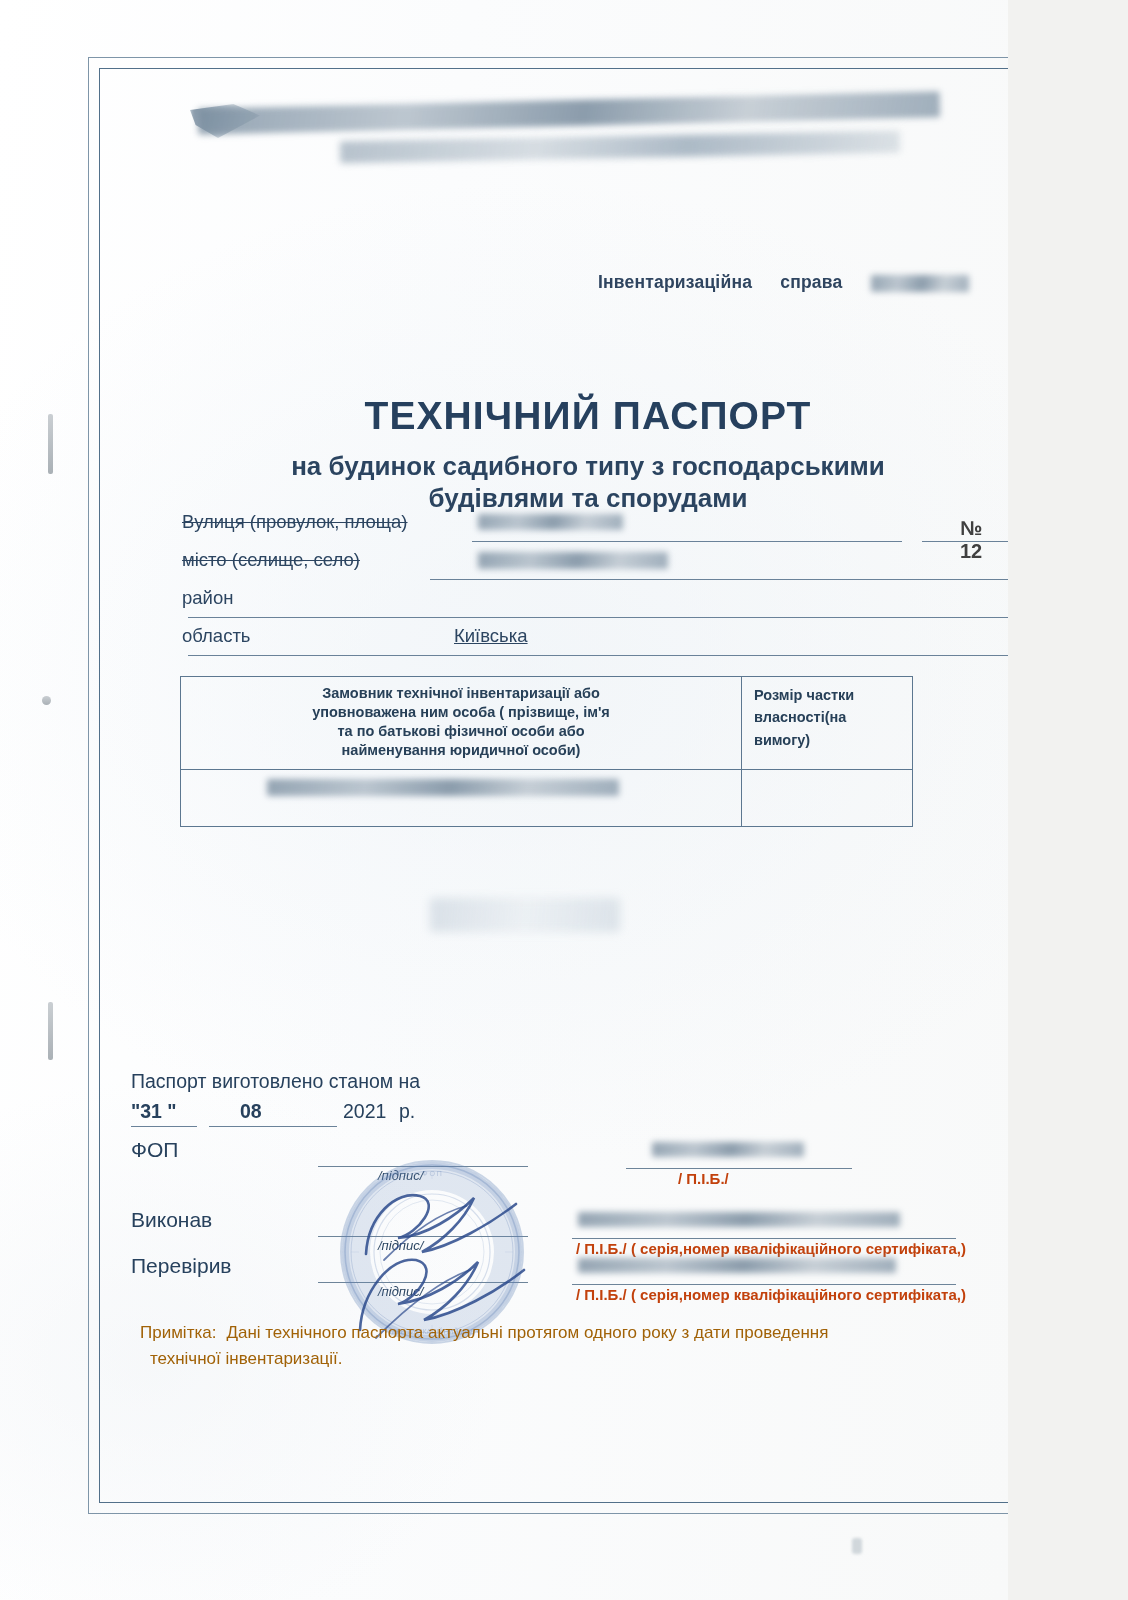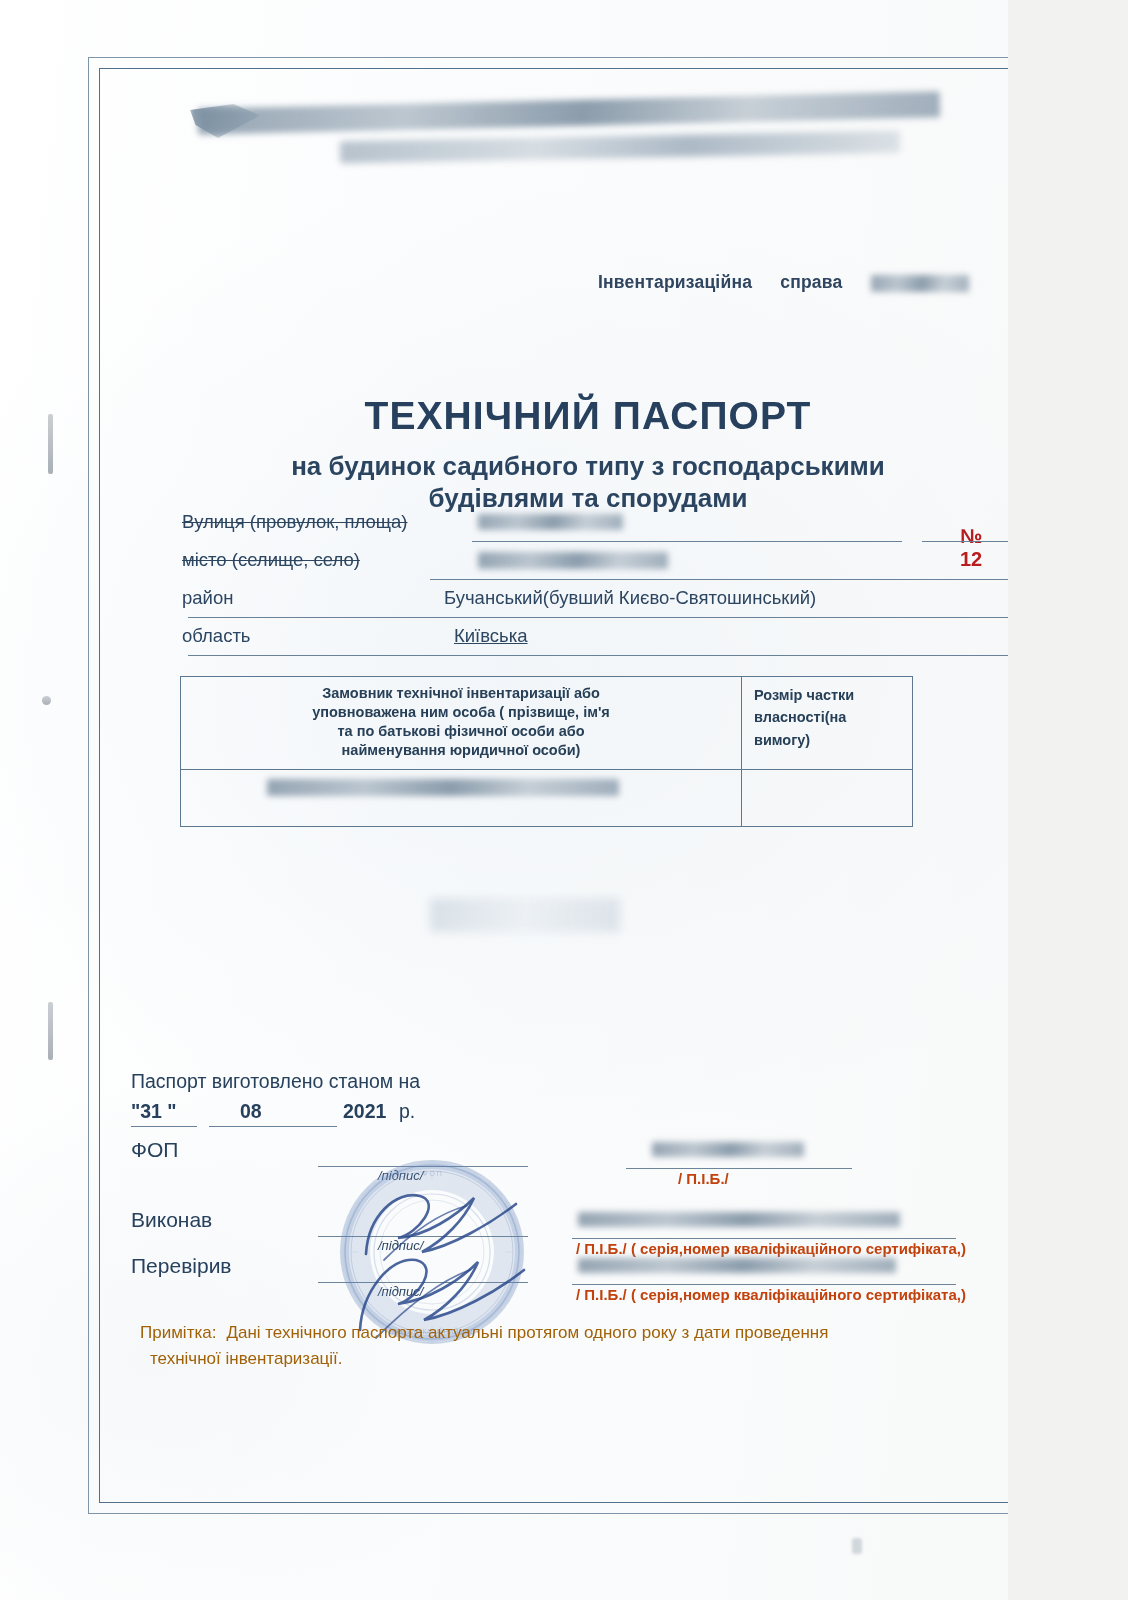--- a/index.html
+++ b/index.html
@@ -190,23 +190,23 @@
     white-space: nowrap;
   }
   .addr-rule {
     position: absolute;
     bottom: 5px;
     height: 0;
     border-bottom: 1.4px solid #6a8299;
   }
   .addr-num {
     position: absolute;
-    top: 16px;
+    top: 8px;
     font-size: 20px;
-    color: #b91c1c;
+    color: #404040;
     font-weight: 600;
   }
   
   .owner-table {
     position: absolute;
     left: 180px;
     top: 676px;
     width: 733px;
     border: 1.5px solid #5c7790;
     border-collapse: collapse;
@@ -272,21 +272,21 @@
   .date-month {
     position: absolute; left: 109px; top: 0;
     font-size: 19.5px; color: #27415d; font-weight: 600;
   }
   .date-rule2 {
     position: absolute; left: 78px; top: 26px; width: 128px;
     border-bottom: 1.4px solid #6a8299;
   }
   .date-year {
     position: absolute; left: 212px; top: 0;
-    font-size: 19.5px; color: #27415d; font-weight: 700;
+    font-size: 19.5px; color: #27415d; font-weight: 400;
   }
   .date-suffix {
     position: absolute; left: 268px; top: 0;
     font-size: 19.5px; color: #27415d; font-weight: 500;
   }
   
   .sig-block { position: absolute; left: 0; top: 1138px; width: 1128px; height: 160px; }
   .sig-row { position: absolute; left: 0; width: 1128px; height: 54px; padding-left: 20px; }
   .sig-label {
     position: absolute; left: 131px; top: 0;
@@ -401,21 +401,20 @@
       <div class="addr-num" style="left:778px;">№ 12</div>
       <div class="addr-rule" style="left:740px; width:190px;"></div>
     </div>
     <div class="addr-row">
       <div class="addr-label struck">місто (селище, село)</div>
       <span class="redact" style="position:absolute; left:296px; top:5px; width:190px; height:17px;"></span>
       <div class="addr-rule" style="left:248px; width:682px;"></div>
     </div>
     <div class="addr-row">
       <div class="addr-label">район</div>
-      <div class="addr-value" style="left:262px;">Бучанський(бувший Києво-Святошинський)</div>
       <div class="addr-rule" style="left:6px; width:924px;"></div>
     </div>
     <div class="addr-row">
       <div class="addr-label">область</div>
       <div class="addr-value" style="left:272px;text-decoration:underline;">Київська</div>
       <div class="addr-rule" style="left:6px; width:924px;"></div>
     </div>
   </div>
 
   <table class="owner-table">

